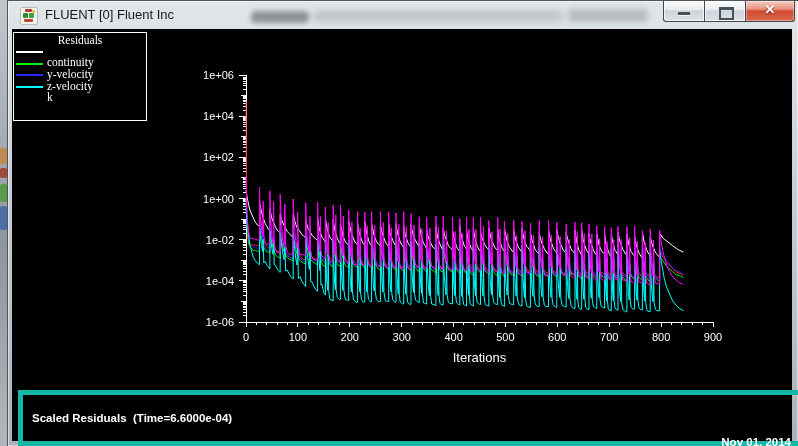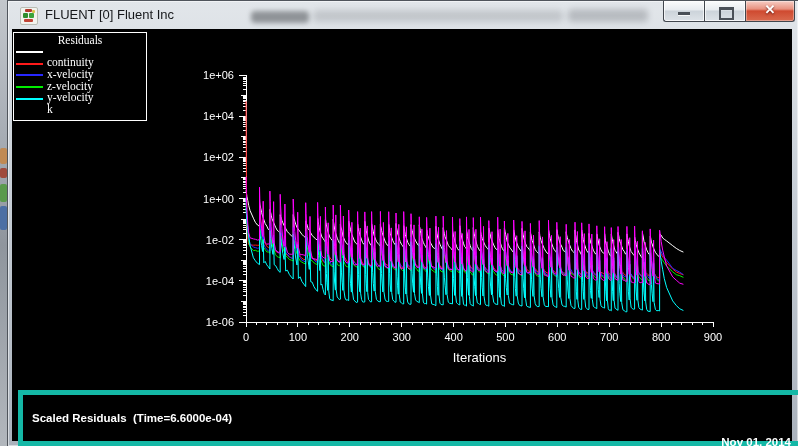--- a/index.html
+++ b/index.html
@@ -291,30 +291,26 @@
       </svg>
 
     <div class="legend">
       <div class="legend-title">Residuals</div>
       <div id="legend-rows">
           <div class="lrow">
             <span class="lsample" style="background: rgb(255, 255, 255);"></span>
             <span class="llabel">continuity</span>
           </div>
           <div class="lrow">
-            <span class="lsample" style="background: rgb(255, 26, 26);"></span>
-            <span class="llabel">x-velocity</span>
+            <span class="lsample" style="background: rgb(0, 238, 0);"></span>
+            <span class="llabel">y-velocity</span>
           </div>
           <div class="lrow">
             <span class="lsample" style="background: rgb(40, 40, 255);"></span>
             <span class="llabel">z-velocity</span>
-          </div>
-          <div class="lrow">
-            <span class="lsample" style="background: rgb(0, 238, 0);"></span>
-            <span class="llabel">y-velocity</span>
           </div>
           <div class="lrow">
             <span class="lsample" style="background: rgb(0, 255, 255);"></span>
             <span class="llabel">k</span>
           </div>
         </div>
     </div>
 
     <div class="status-box">
       <span class="status-left">Scaled Residuals  (Time=6.6000e-04)</span>

